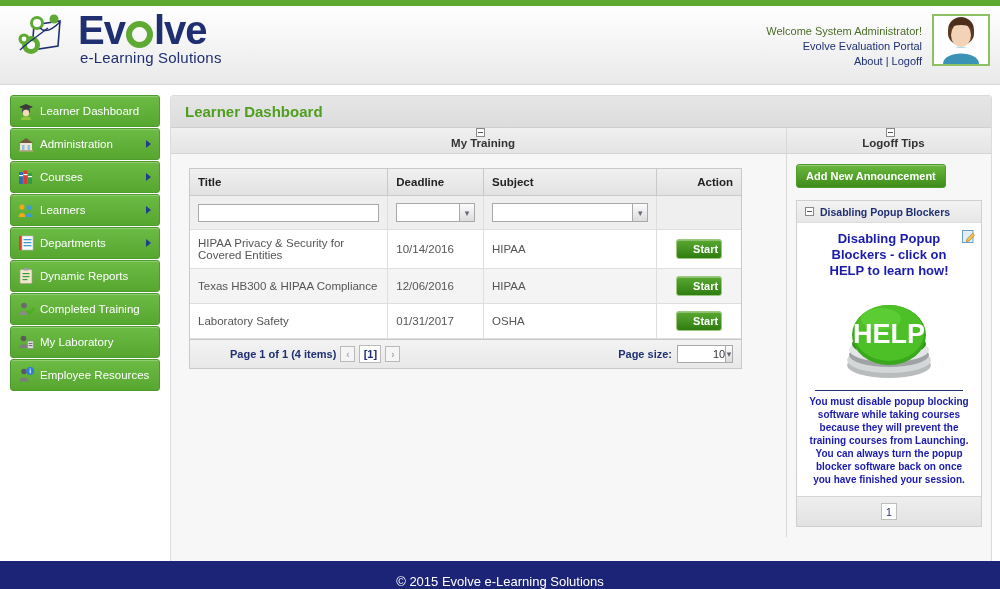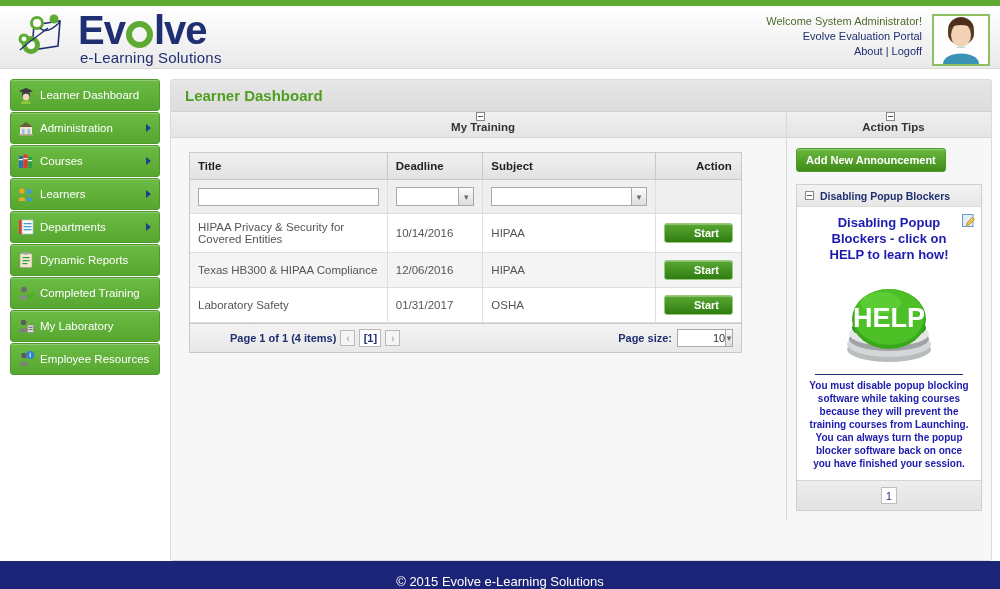--- a/index.html
+++ b/index.html
@@ -12,21 +12,21 @@
     color:#333;
     overflow:hidden;
     position:relative;
   }
 
   
   .topbar { height:6px; background:#5faa32; width:100%; }
 
   
   .header {
-    height:63px;
+    height:79px;
     background:linear-gradient(to bottom,#ffffff 0%, #f2f2f2 60%, #e9e9e9 100%);
     border-bottom:1px solid #d8d8d8;
     position:relative;
   }
   .logo-wrap { position:absolute; left:14px; top:4px; display:flex; align-items:center; }
   .logo-mark { width:62px; height:52px; }
   .logo-text { margin-left:2px; line-height:1; }
   .logo-evolve {
     font-family:"Liberation Sans", sans-serif;
     font-size:40px; font-weight:bold; color:#1f2f72; letter-spacing:-1px;
@@ -35,21 +35,21 @@
   .logo-o {
     display:inline-block; width:27px; height:27px; border-radius:50%;
     border:6px solid #5faa32; margin:0 1px; position:relative; top:4px;
     box-sizing:border-box;
   }
   .logo-sub {
     font-size:15px; color:#1f2f72; letter-spacing:.2px; margin-top:-2px; padding-left:2px;
   }
 
   .welcome {
-    position:absolute; right:78px; top:8px; text-align:right; line-height:15px;
+    position:absolute; right:78px; top:18px; text-align:right; line-height:15px;
     font-size:11px;
   }
   .welcome .l1 { color:#4c6b2a; }
   .welcome .l2 { color:#1f2f72; }
   .welcome .l3 { color:#1f2f72; }
   .welcome a { color:#1f2f72; text-decoration:none; }
 
   .avatar {
     position:absolute; right:10px; top:8px;
     width:58px; height:52px; border:2px solid #8cc063; background:#fff;
@@ -145,24 +145,24 @@
     color:#667; font-size:9px;
   }
   table.grid-tbl td {
     border-right:1px solid #dedede; border-bottom:1px solid #dedede;
     padding:7px 8px; color:#555; font-size:11.5px;
   }
   table.grid-tbl td:last-child { border-right:none; }
   tr.alt td { background:#f4f4f4; }
   td.act { text-align:center; padding:4px 6px; }
   .btn-start {
-    display:inline-block; width:69px; height:20px; line-height:19px;
+    display:inline-block; width:46px; height:20px; line-height:19px;
     background:linear-gradient(to bottom,#5aa832 0%, #2f7d11 100%);
     border:1px solid #9cc97f; border-radius:3px;
-    color:#fff; font-size:11px; font-weight:bold; text-align:center;
+    color:#fff; font-size:11px; font-weight:bold; text-align:left;
     cursor:pointer;
     box-shadow:inset 0 1px 0 rgba(255,255,255,.3);
     padding-left:16px;
   }
 
   .pager {
     display:flex; align-items:center; justify-content:space-between;
     background:linear-gradient(to bottom,#f3f3f3,#e8e8e8);
     border-top:1px solid #c9c9c9;
     padding:5px 8px; font-size:11px; color:#1f2f72;
@@ -503,21 +503,21 @@
                 </span>
               </div>
             </div>
           </div>
         </div>
       </div>
 
       <div class="pane-right">
         <div class="pane-head">
           <span class="collapse-box"></span>
-          <span>Action Tips</span>
+          <span>Logoff Tips</span>
         </div>
 
         <div class="rp-body">
           <span class="btn-announce">Add New Announcement</span>
 
           <div class="ann-card">
             <div class="ann-head">
               <span class="collapse-box"></span>
               <span>Disabling Popup Blockers</span>
             </div>

